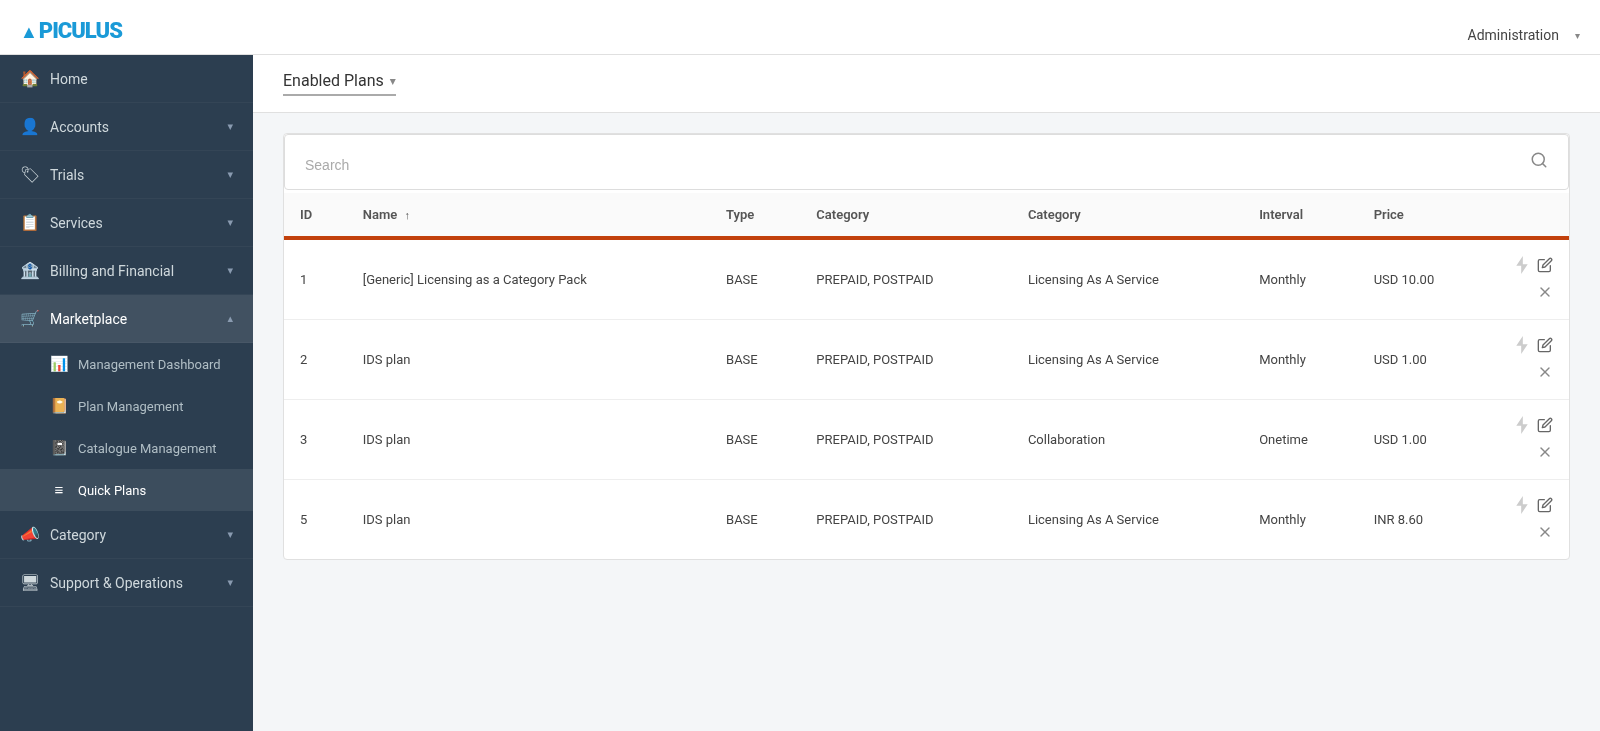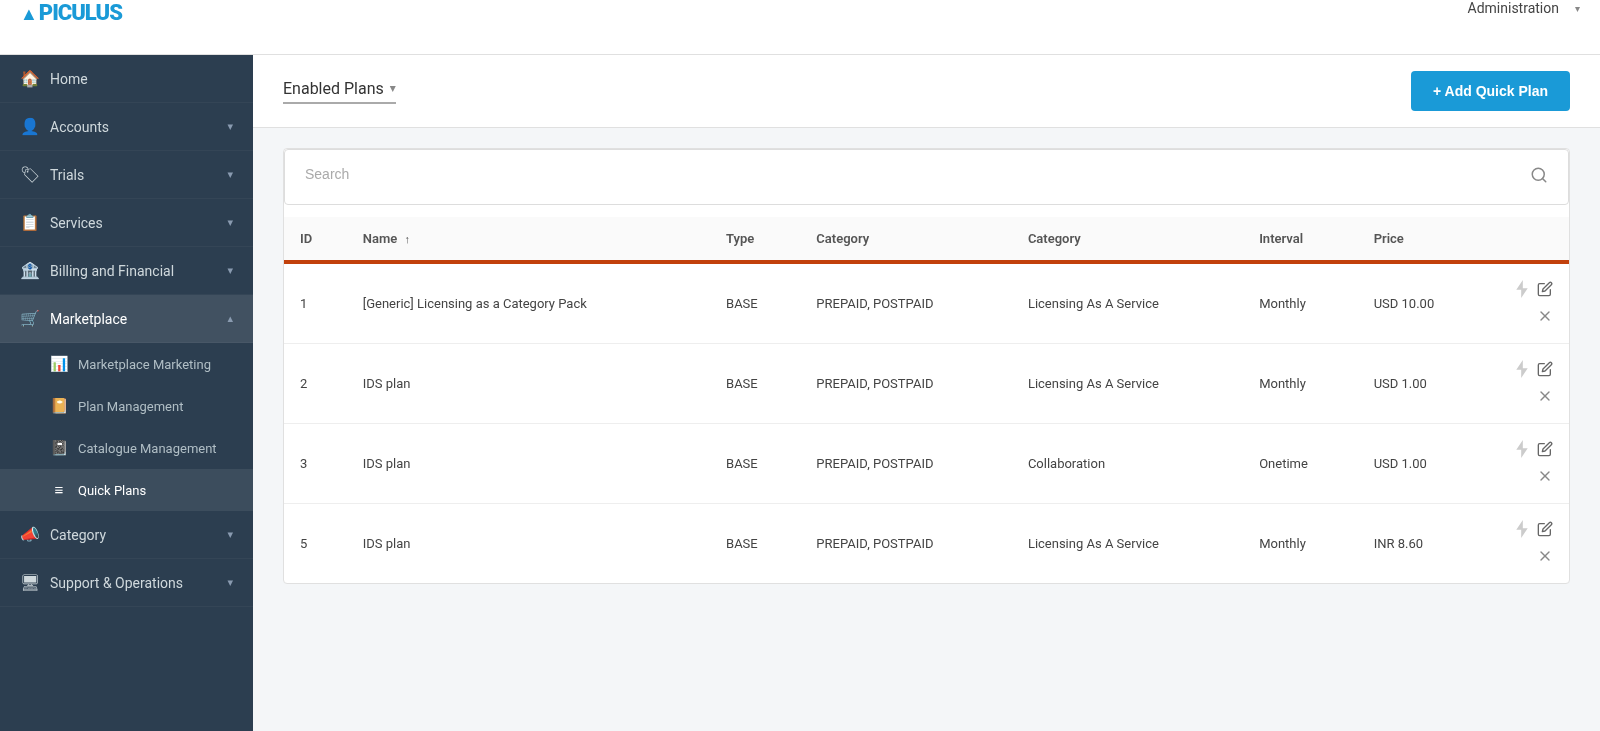--- a/index.html
+++ b/index.html
@@ -3,23 +3,23 @@
   <meta charset="utf-8">
   <style>
     * { box-sizing: border-box; margin: 0; padding: 0; }
     body { font-family: -apple-system, BlinkMacSystemFont, 'Segoe UI', Roboto, sans-serif; font-size: 14px; background: #f0f2f5; display: flex; flex-direction: column; height: 731px; overflow: hidden; }
 
     
     .top-nav {
       background: #fff;
       height: 55px;
       display: flex;
-      align-items: flex-start;
+      align-items: flex-end;
       justify-content: space-between;
-      padding: 0 20px;
+      padding: 11px 20px;
       border-bottom: 1px solid #e0e0e0;
       flex-shrink: 0;
       z-index: 10;
     }
     .logo {
       font-size: 22px;
       font-weight: 900;
       letter-spacing: -1px;
       color: #111;
     }
@@ -122,22 +122,22 @@
       padding: 20px 30px;
     }
 
     
     .search-bar {
       background: #fff;
       border: 1px solid #ddd;
       border-radius: 4px;
       padding: 16px 20px;
       display: flex;
-      align-items: flex-start;
-      margin-bottom: 12px;
+      align-items: flex-end;
+      margin-bottom: 3px;
     }
     .search-bar input {
       border: none;
       outline: none;
       font-size: 14px;
       flex: 1;
       color: #333;
     }
     .search-bar input::placeholder { color: #aaa; }
     .search-icon { color: #888; font-size: 16px; }
@@ -230,21 +230,21 @@
       <span class="caret">▾</span>
     </div>
     <div class="sidebar-item active">
       <span class="icon">🛒</span>
       <span class="label">Marketplace</span>
       <span class="caret">▴</span>
     </div>
 
     <div class="sidebar-sub-item">
       <span class="icon">📊</span>
-      <span>Marketplace Marketing</span>
+      <span>Management Dashboard</span>
     </div>
     <div class="sidebar-sub-item">
       <span class="icon">📔</span>
       <span>Plan Management</span>
     </div>
     <div class="sidebar-sub-item">
       <span class="icon">📓</span>
       <span>Catalogue Management</span>
     </div>
     <div class="sidebar-sub-item active">
@@ -263,23 +263,20 @@
     </div>
   </nav>
 
   <div class="main-content">
 
     <div class="content-header">
       <div class="filter-dropdown">
         <span>Enabled Plans</span>
         <span class="caret">▾</span>
       </div>
-      <button class="add-plan-btn">
-        <span>+ Add Quick Plan</span>
-      </button>
     </div>
 
     <div class="content-body">
       <div class="table-container">
 
         <div class="search-bar">
           <input type="text" placeholder="Search" style="">
           <span class="search-icon">
             <svg width="18" height="18" viewBox="0 0 24 24" fill="none" stroke="#888" stroke-width="2" stroke-linecap="round" stroke-linejoin="round">
               <circle cx="11" cy="11" r="8"></circle>

